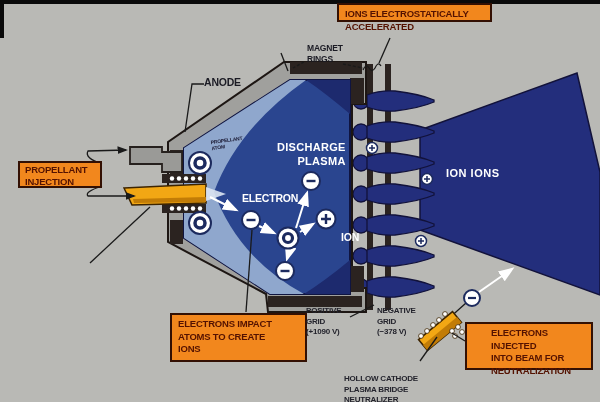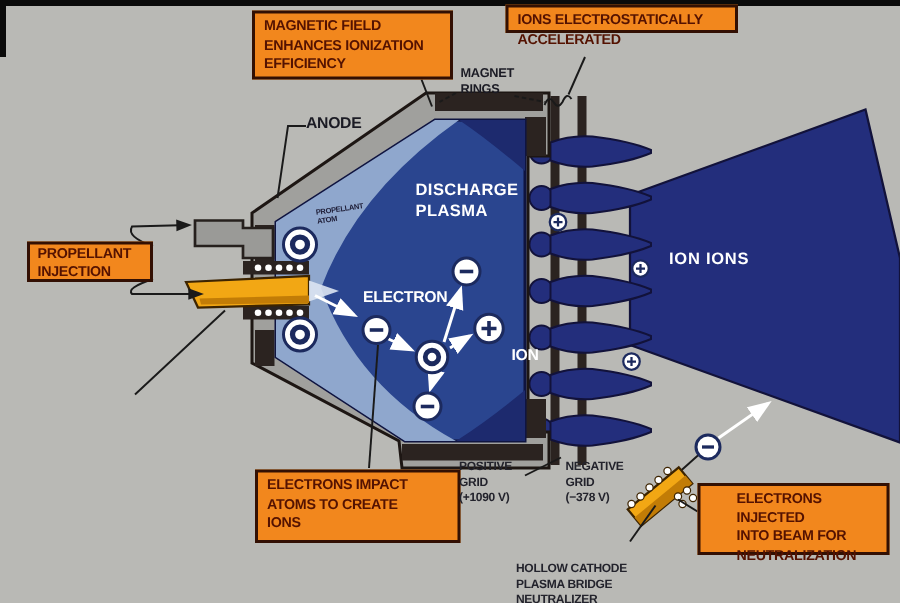--- a/index.html
+++ b/index.html
@@ -194,38 +194,35 @@
     <path d="M90,263 L150,207"></path>
     <path d="M246,312 L252,230"></path>
   </g>
 
   <g stroke="#1a1a1a" stroke-width="1.3" fill="none">
     <path d="M102,164 Q84,158 88,151 L126,150" marker-end="url(#ad)"></path>
     <path d="M102,186 Q84,192 88,196 L134,196" marker-end="url(#ad)"></path>
   </g>
 </svg>
 
-<div class="callout" style="left:168px;top:7px;width:134px;height:46px;">MAGNETIC FIELD
-ENHANCES IONIZATION
-EFFICIENCY</div>
 <div class="callout" style="left:337px;top:3px;width:155px;height:19px;">IONS ELECTROSTATICALLY
 ACCELERATED</div>
 <div class="callout" style="left:18px;top:161px;width:84px;height:27px;padding:1px 5px;line-height:11.5px;">PROPELLANT
 INJECTION</div>
 <div class="callout" style="left:170px;top:313px;width:137px;height:49px;">ELECTRONS IMPACT
 ATOMS TO CREATE
 IONS</div>
 <div class="callout" style="left:465px;top:322px;width:128px;height:48px;padding-left:24px;">ELECTRONS INJECTED
 INTO BEAM FOR
 NEUTRALIZATION</div>
 
 <div class="lbl" style="left:204px;top:76px;font-size:10.5px;">ANODE</div>
 <div class="lbl" style="left:307px;top:43px;font-size:8.5px;line-height:11px;">MAGNET
 RINGS</div>
-<div class="lbl white" style="left:277px;top:120px;font-size:11px;line-height:14px;letter-spacing:0.3px;">DISCHARGE
+<div class="lbl white" style="left:277px;top:140px;font-size:11px;line-height:14px;letter-spacing:0.3px;text-align:right;">DISCHARGE
 PLASMA</div>
 <div class="lbl white" style="left:242px;top:192px;font-size:10.5px;">ELECTRON</div>
 <div class="lbl white" style="left:341px;top:231px;font-size:10.5px;">ION</div>
 <div class="lbl white" style="left:446px;top:167px;font-size:11px;letter-spacing:0.5px;">ION IONS</div>
 <div class="lbl" style="left:211px;top:138px;font-size:5px;line-height:5.5px;color:#20203a;transform:rotate(-8deg);">PROPELLANT
 ATOM</div>
 <div class="lbl gridlbl" style="left:306px;top:306px;font-size:8px;line-height:10.5px;">POSITIVE
 GRID
 (+1090 V)</div>
 <div class="lbl gridlbl" style="left:377px;top:306px;font-size:8px;line-height:10.5px;">NEGATIVE

